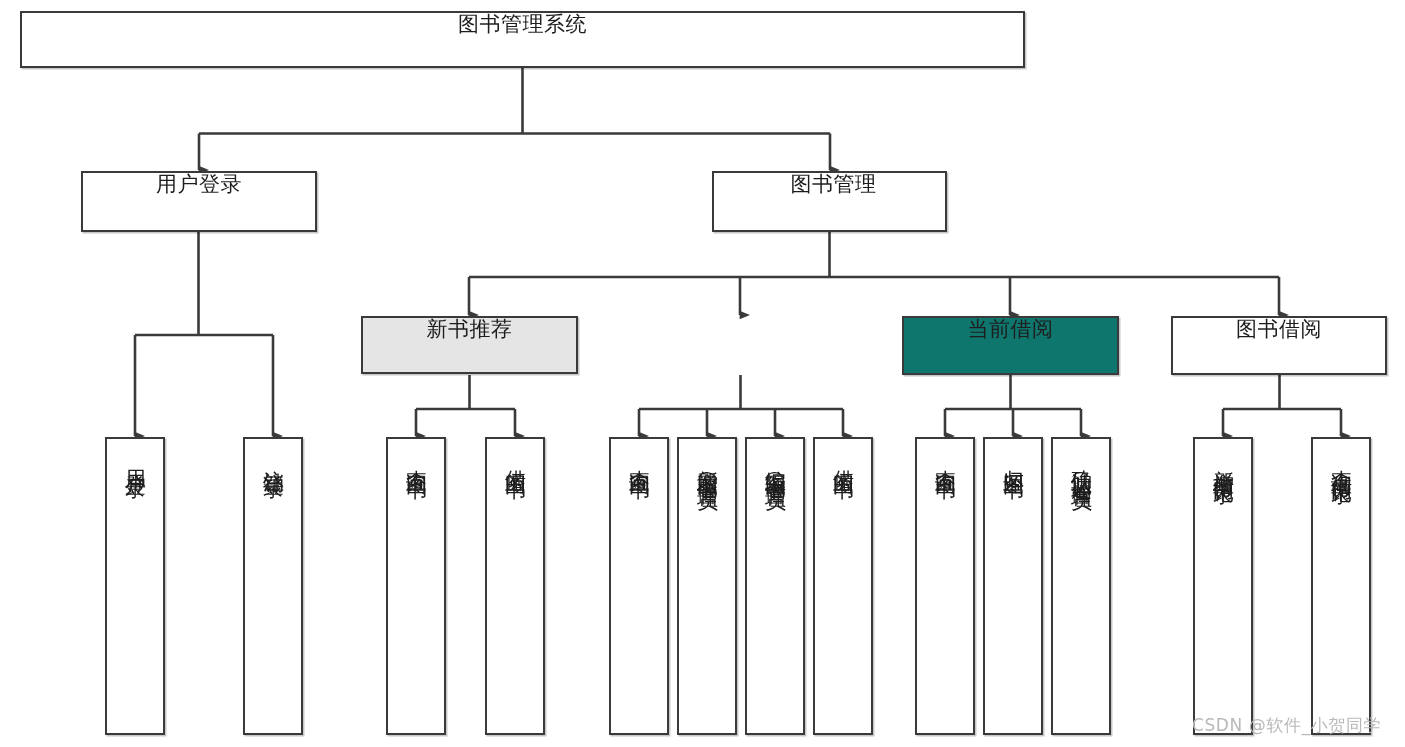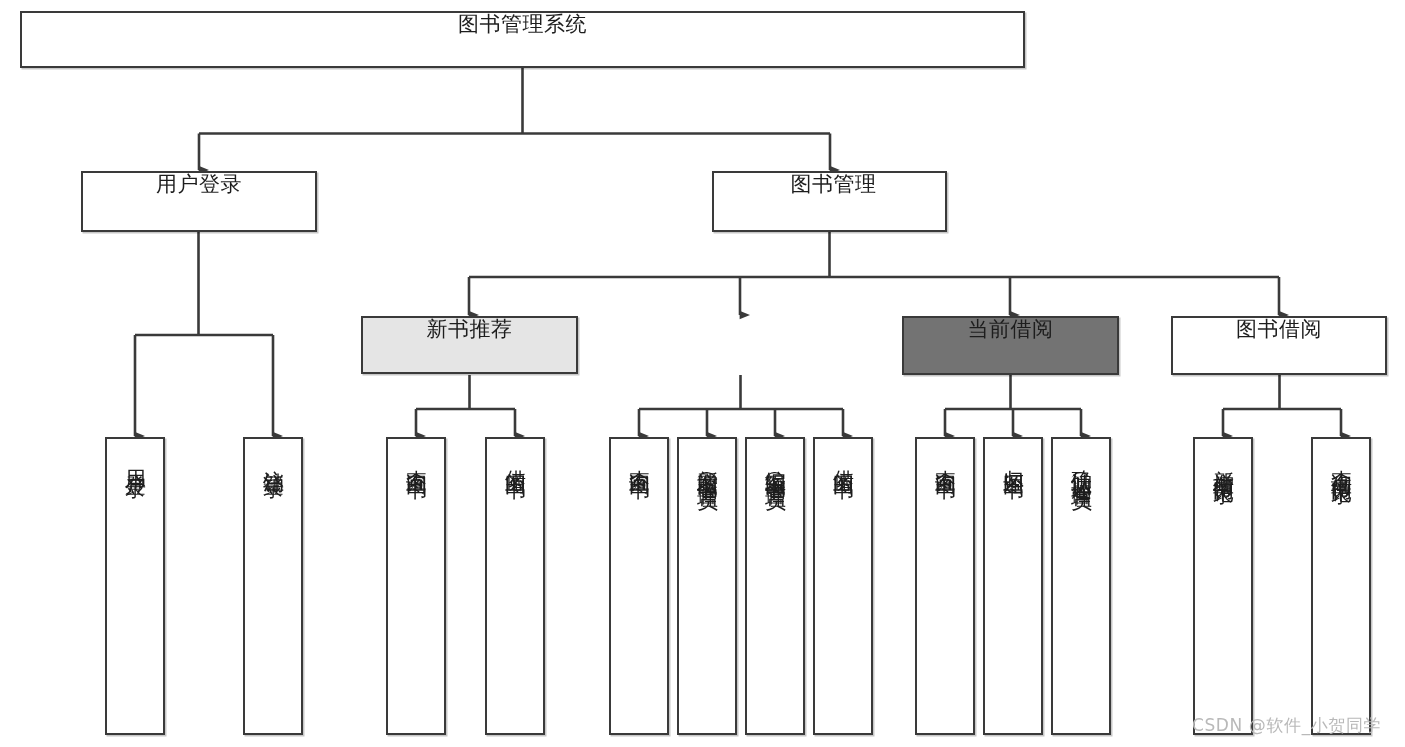--- a/index.html
+++ b/index.html
@@ -132,21 +132,21 @@
   <div class="node horizontal" style="left: 81px; top: 171px; width: 236px; height: 61px; border-color: rgb(58, 58, 58); background: rgb(255, 255, 255);">
     <span class="label" style="color: rgb(29, 29, 29);">用户登录</span>
   </div>
   <div class="node horizontal" style="left: 712px; top: 171px; width: 235px; height: 61px; border-color: rgb(58, 58, 58); background: rgb(255, 255, 255); padding-left: 8px;">
     <span class="label" style="color: rgb(29, 29, 29);">图书管理</span>
   </div>
 
   <div class="node horizontal" style="left: 361px; top: 316px; width: 217px; height: 58px; border-color: rgb(58, 58, 58); background: #e5e5e5;">
     <span class="label" style="color: rgb(29, 29, 29);">新书推荐</span>
   </div>
-  <div class="node horizontal" style="left: 902px; top: 316px; width: 217px; height: 59px; border-color: rgb(58, 58, 58); background: #737373;">
+  <div class="node horizontal" style="left: 902px; top: 316px; width: 217px; height: 59px; border-color: rgb(58, 58, 58); background: #0f766e;">
     <span class="label" style="color: rgb(29, 29, 29);">当前借阅</span>
   </div>
   <div class="node horizontal" style="left: 1171px; top: 316px; width: 216px; height: 59px; border-color: rgb(58, 58, 58); background: rgb(255, 255, 255);">
     <span class="label" style="color: rgb(29, 29, 29);">图书借阅</span>
   </div>
 
   <div class="node vertical" style="left: 105px; top: 437px; width: 60px; height: 298px; border-color: rgb(58, 58, 58); background: rgb(255, 255, 255);">
     <span class="label" style="color: rgb(29, 29, 29);">用户登录</span>
   </div>
   <div class="node vertical" style="left: 243px; top: 437px; width: 60px; height: 298px; border-color: rgb(58, 58, 58); background: rgb(255, 255, 255);">

